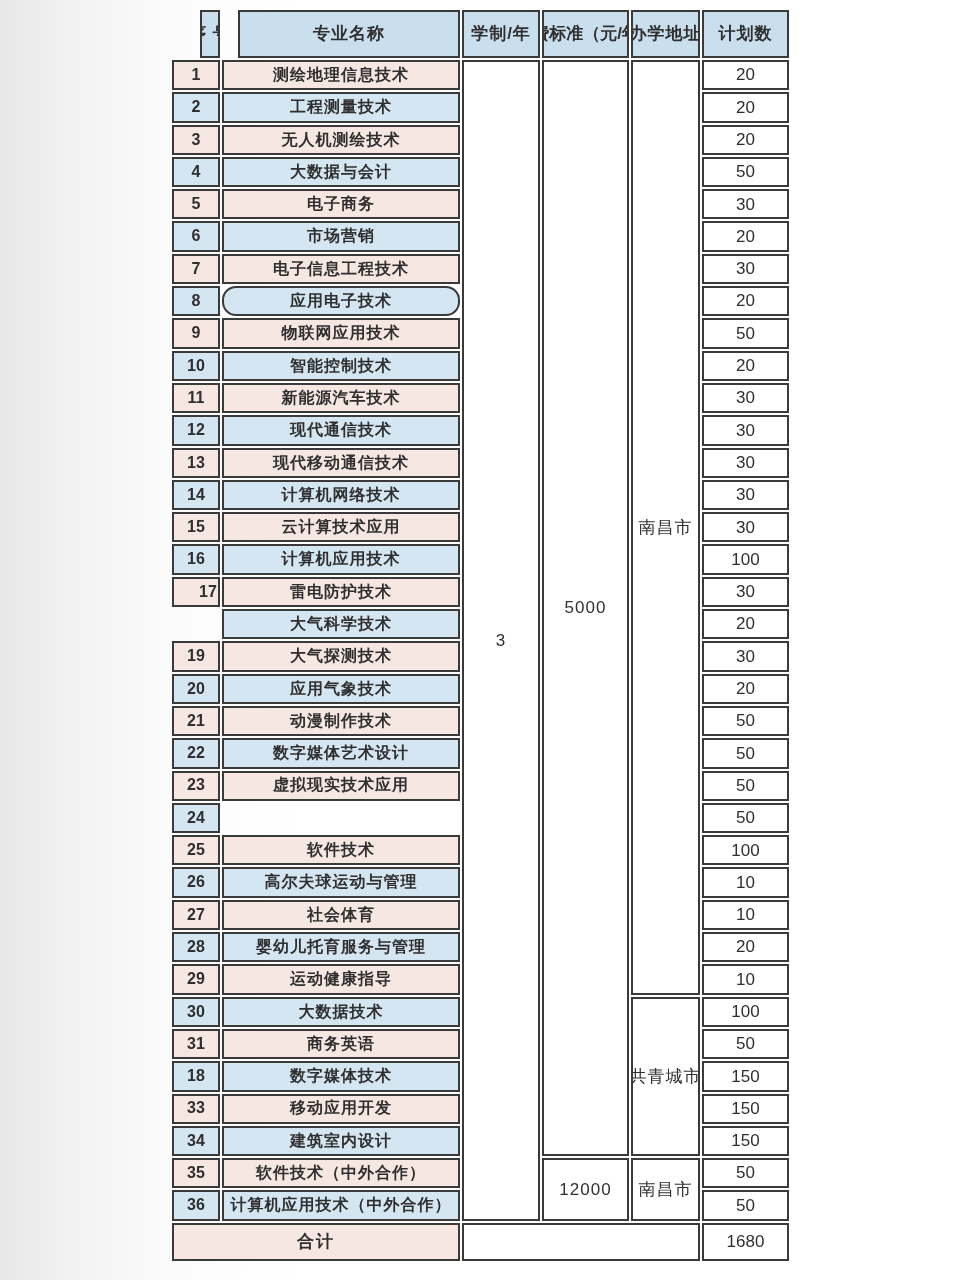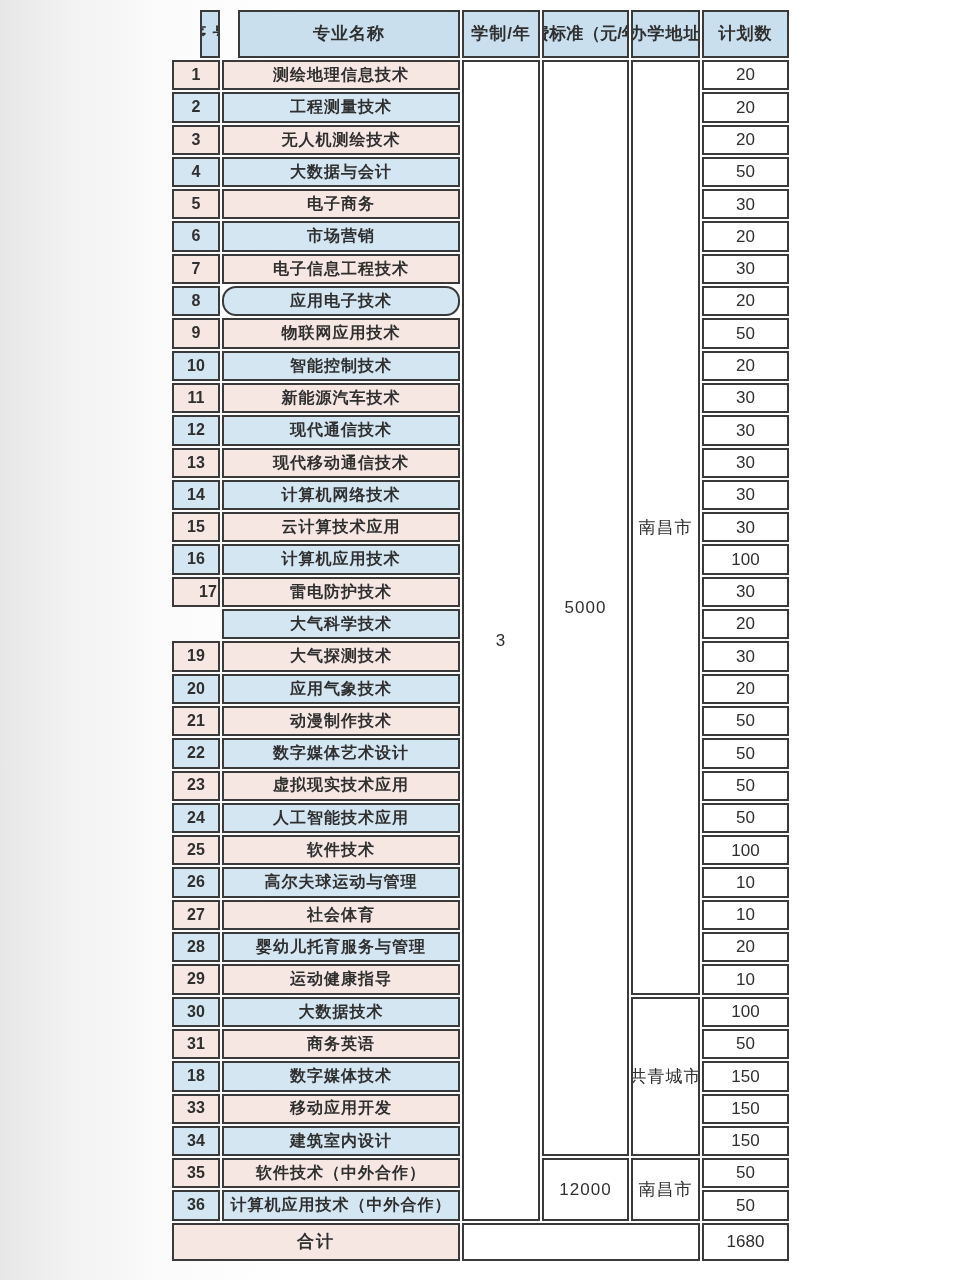--- a/index.html
+++ b/index.html
@@ -137,21 +137,20 @@
     <div class="cell num pink" style="grid-area: 22 / 1;">21</div>
     <div class="cell name pink" style="grid-area: 22 / 2;">动漫制作技术</div>
     <div class="cell plan" style="grid-area: 22 / 6;">50</div>
     <div class="cell num blue" style="grid-area: 23 / 1;">22</div>
     <div class="cell name blue" style="grid-area: 23 / 2;">数字媒体艺术设计</div>
     <div class="cell plan" style="grid-area: 23 / 6;">50</div>
     <div class="cell num pink" style="grid-area: 24 / 1;">23</div>
     <div class="cell name pink" style="grid-area: 24 / 2;">虚拟现实技术应用</div>
     <div class="cell plan" style="grid-area: 24 / 6;">50</div>
     <div class="cell num blue" style="grid-area: 25 / 1;">24</div>
-    <div class="cell name blue" style="grid-area: 25 / 2;">人工智能技术应用</div>
     <div class="cell plan" style="grid-area: 25 / 6;">50</div>
     <div class="cell num pink" style="grid-area: 26 / 1;">25</div>
     <div class="cell name pink" style="grid-area: 26 / 2;">软件技术</div>
     <div class="cell plan" style="grid-area: 26 / 6;">100</div>
     <div class="cell num blue" style="grid-area: 27 / 1;">26</div>
     <div class="cell name blue" style="grid-area: 27 / 2;">高尔夫球运动与管理</div>
     <div class="cell plan" style="grid-area: 27 / 6;">10</div>
     <div class="cell num pink" style="grid-area: 28 / 1;">27</div>
     <div class="cell name pink" style="grid-area: 28 / 2;">社会体育</div>
     <div class="cell plan" style="grid-area: 28 / 6;">10</div>

